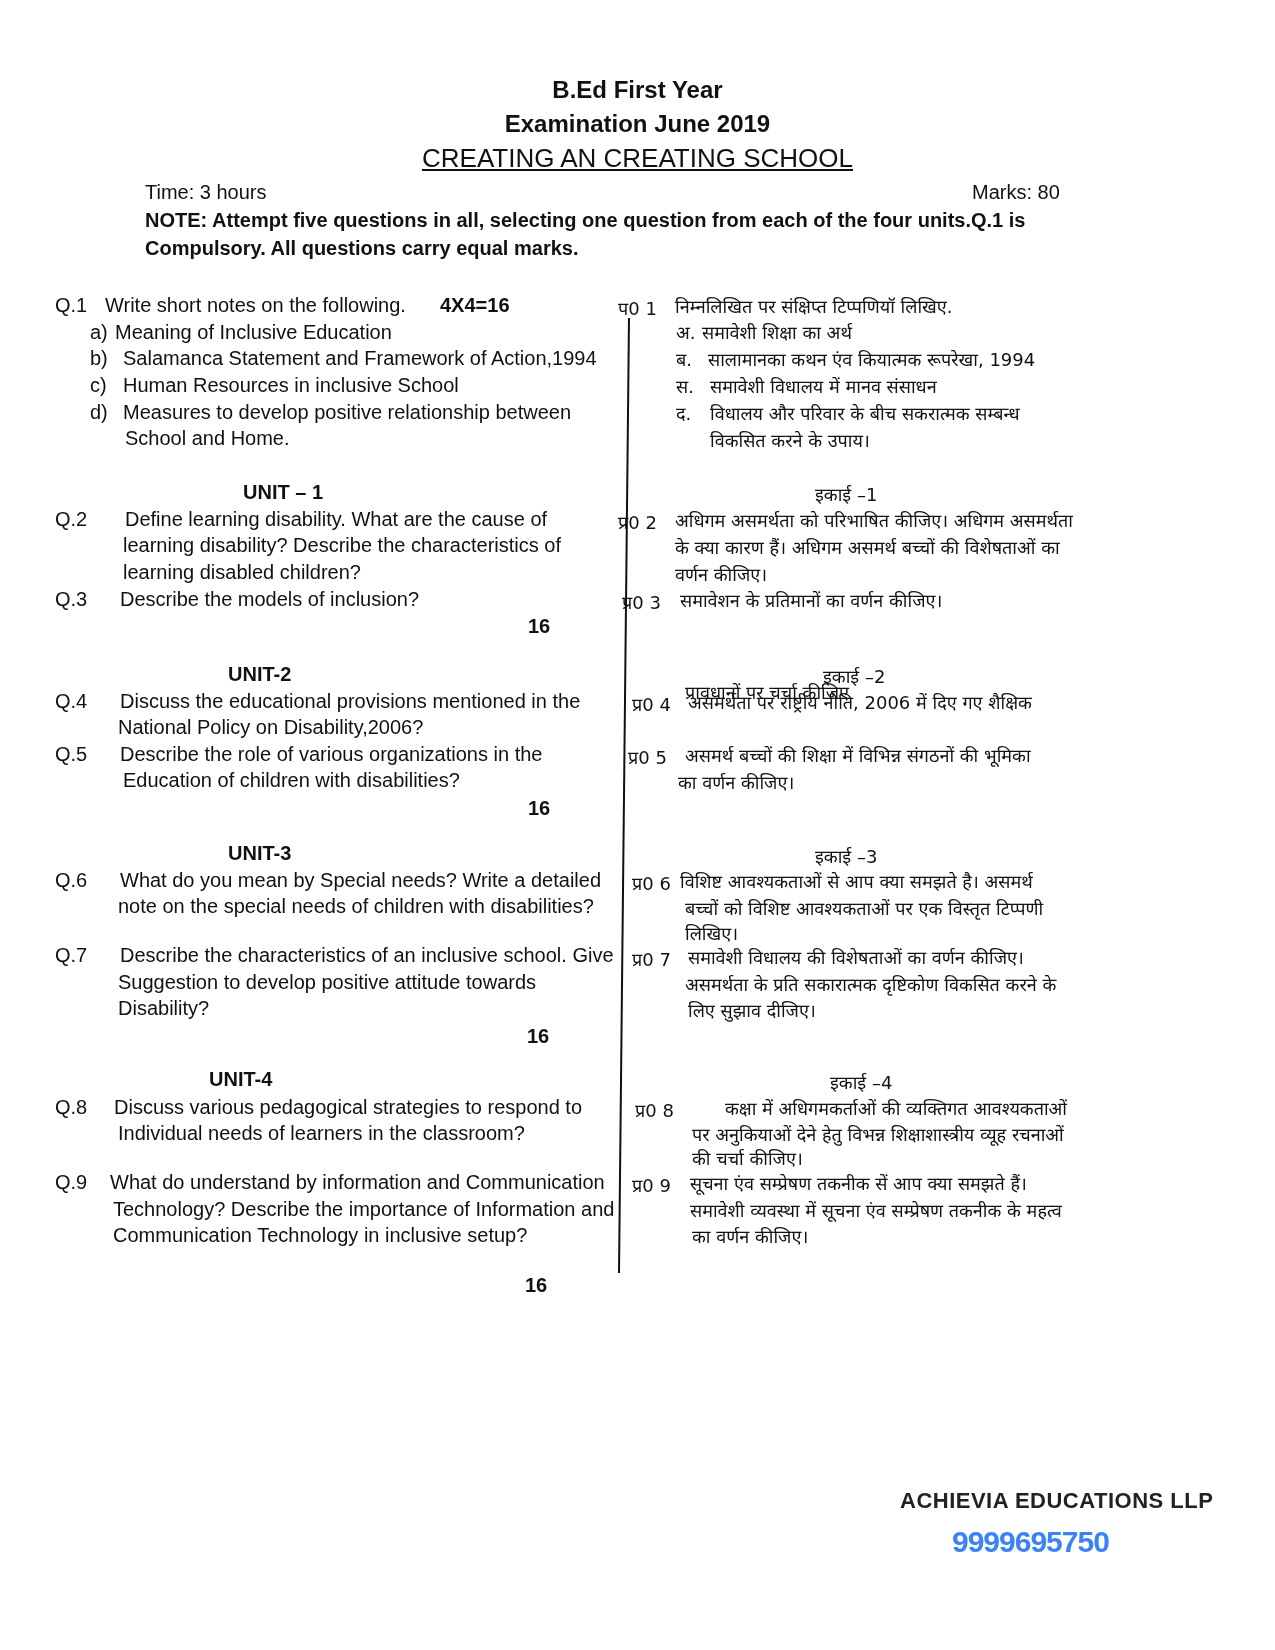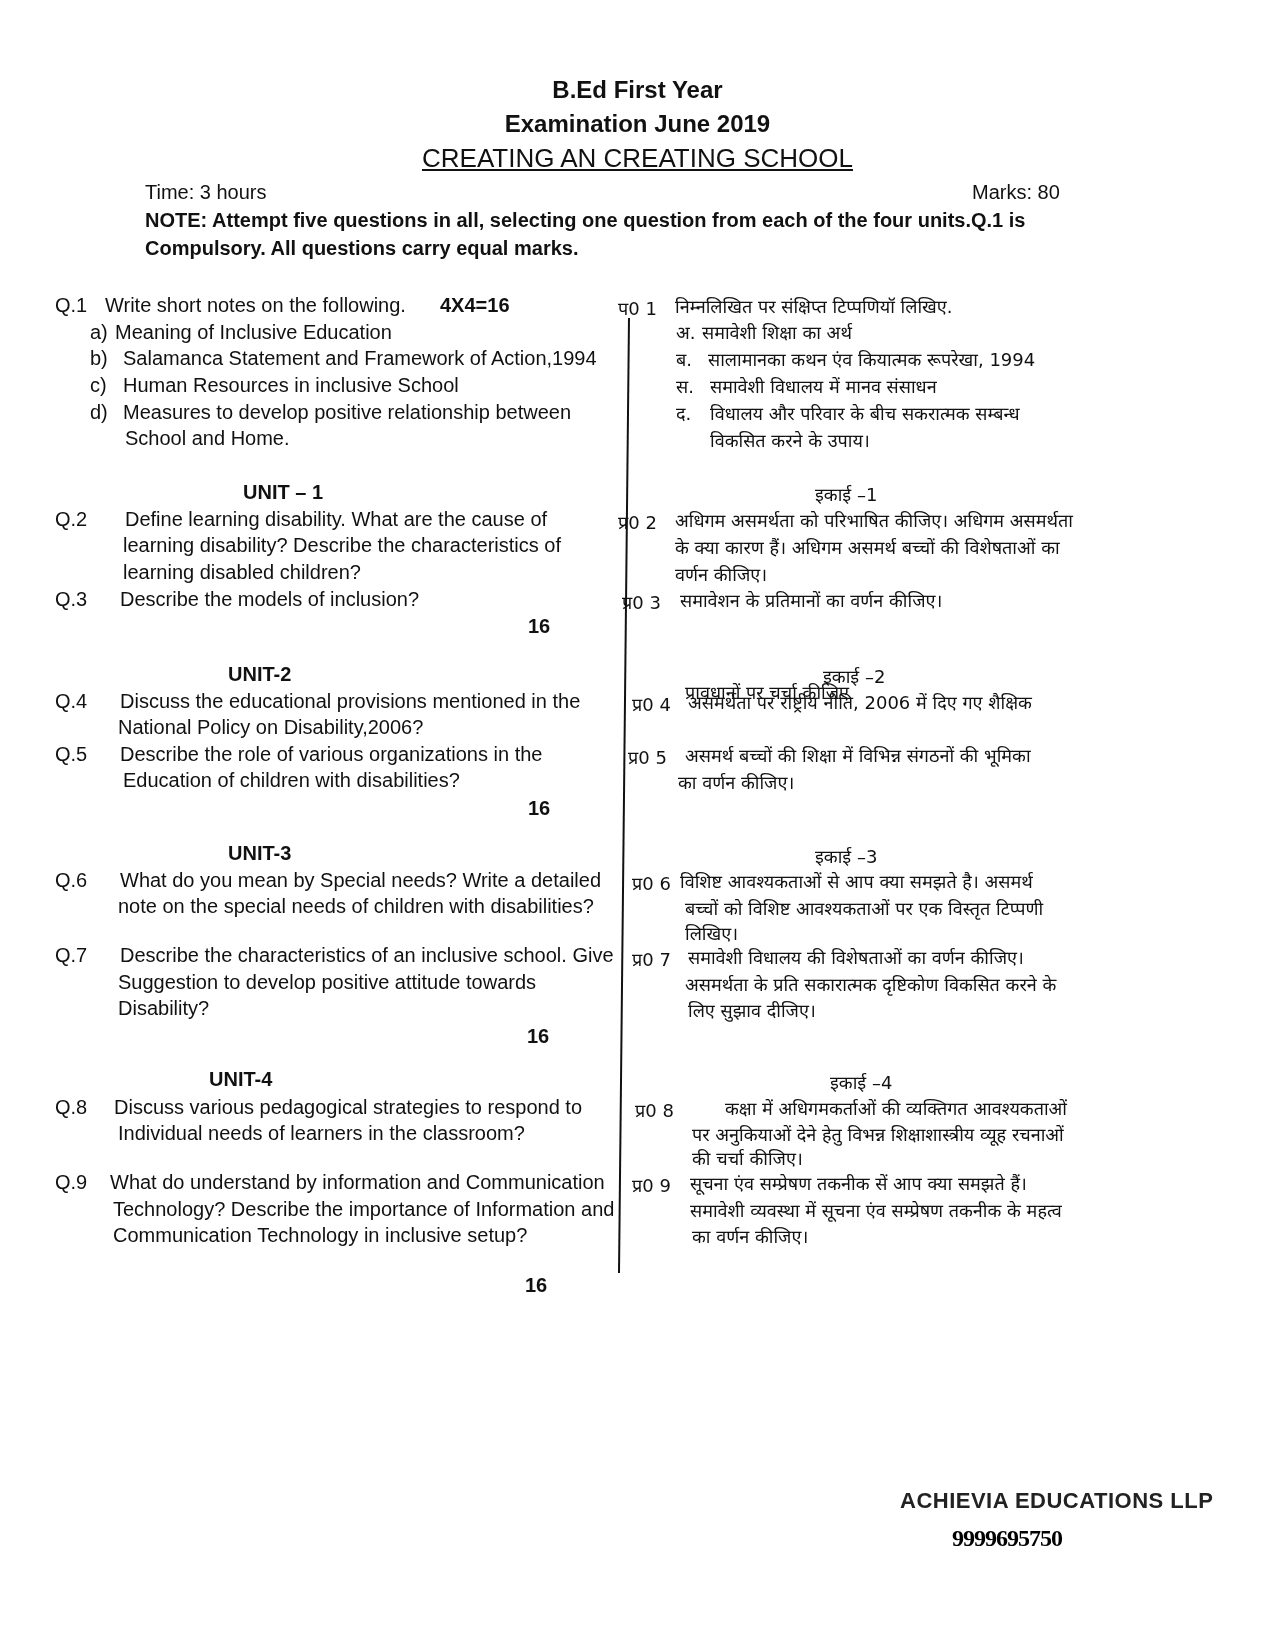--- a/index.html
+++ b/index.html
@@ -7,21 +7,21 @@
   .abs { position:absolute; white-space:nowrap; }
   .hdr { left:0; width:1275px; text-align:center; font-weight:bold; font-size:24px; }
   .title { left:0; width:1275px; text-align:center; font-size:26px; }
   .title span { text-decoration:underline; }
   .en { font-size:20px; }
   .hi { font-size:18px; font-family:"DejaVu Sans", sans-serif; }
   .bold { font-weight:bold; }
   .marks16 { font-size:20px; font-weight:bold; }
   .divider { position:absolute; left:628px; top:318px; width:2px; height:955px; background:#111; transform:rotate(0.6deg); transform-origin:top left; }
   .brand { font-size:22px; font-weight:bold; letter-spacing:0.5px; color:#222; }
-  .phone { font-size:24px; font-weight:bold; font-family:Liberation Serif, serif; color:#000000; letter-spacing:-1px; }
+  .phone { font-size:30px; font-weight:bold; font-family:Liberation Sans, sans-serif; color:#3b82f6; letter-spacing:-1px; }
 </style>
 </head>
 <body>
 
 <div class="abs hdr" style="top:76px;">B.Ed First Year</div>
 <div class="abs hdr" style="top:110px;">Examination June 2019</div>
 <div class="abs title" style="top:143px;"><span>CREATING AN CREATING SCHOOL</span></div>
 <div class="abs en" style="left:145px; top:181px;">Time:  3 hours</div>
 <div class="abs en" style="left:972px; top:181px;">Marks: 80</div>
 <div class="abs en bold" style="left:145px; top:209px;">NOTE: Attempt five questions in all, selecting one question from each of the four units.Q.1 is</div>

